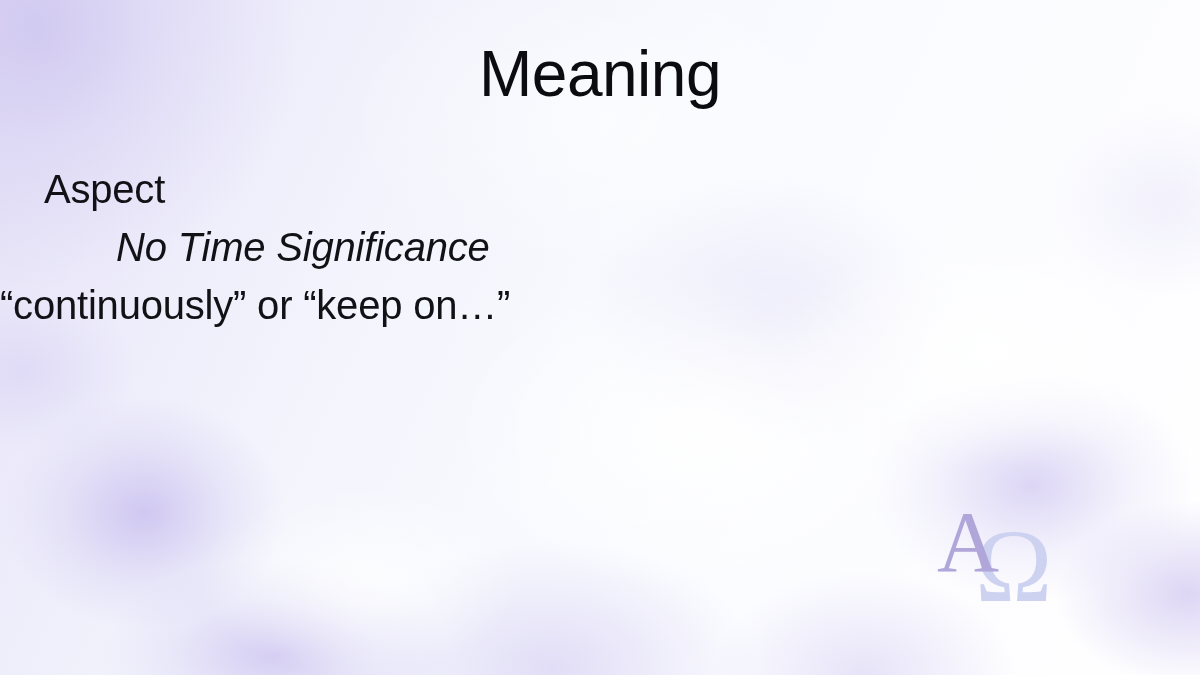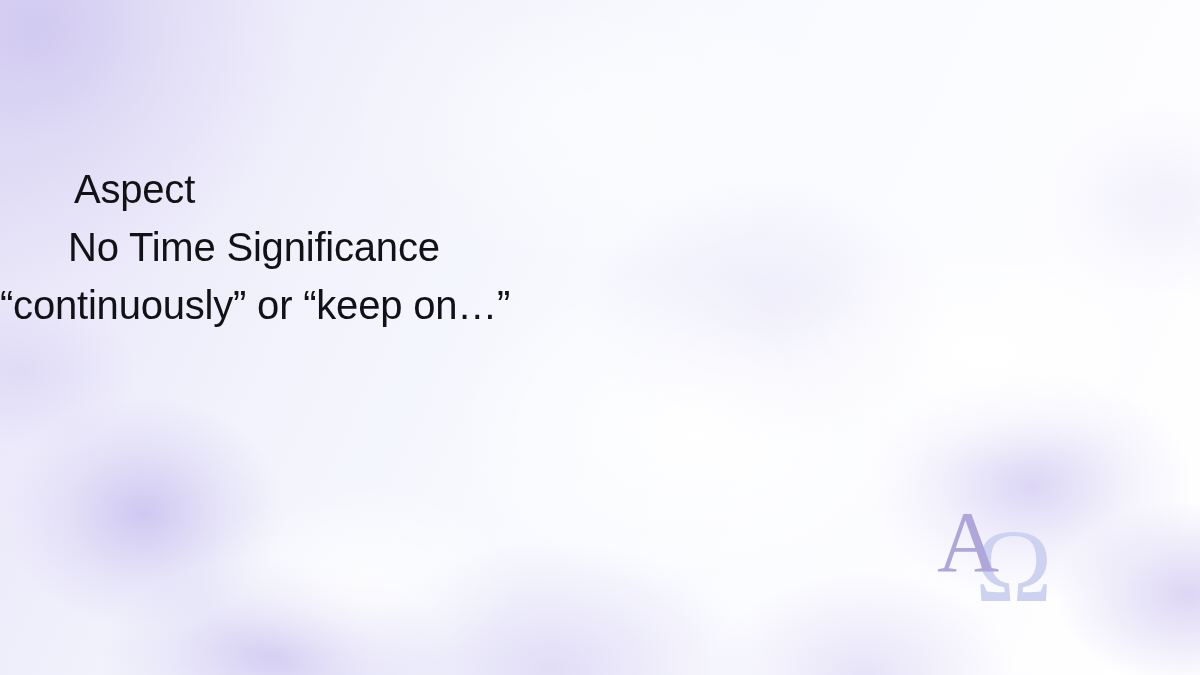--- a/index.html
+++ b/index.html
@@ -87,22 +87,22 @@
 
   .body-line {
     color: #111116;
     font-size: 40px;
     font-weight: normal;
     line-height: 58px;
     white-space: pre;
     letter-spacing: -0.2px;
   }
 
-  .lvl-0 { padding-left: 74px; }
-  .lvl-1 { padding-left: 68px; }
+  .lvl-0 { padding-left: 44px; }
+  .lvl-1 { padding-left: 116px; font-style: italic; }
   .lvl-2 { }
 
   
   .logo {
     position: absolute;
     left: 935px;
     top: 495px;
     width: 130px;
     height: 115px;
   }
@@ -111,20 +111,21 @@
 </head>
 <body>
 
 <div id="slide">
 
   <div class="bg-layer bg-base"></div>
   <div class="bg-layer bg-clouds-a"></div>
   <div class="bg-layer bg-clouds-b"></div>
   <div class="bg-layer bg-clouds-c"></div>
 
+  <div class="slide-title">Meaning</div>
 
   <div class="body-block">
     <div class="body-line lvl-0">Aspect</div>
     <div class="body-line lvl-1">No Time Significance</div>
     <div class="body-line lvl-2">“continuously” or “keep on…”</div>
   </div>
 
   <div class="logo">
     <svg viewBox="0 0 130 115" xmlns="http://www.w3.org/2000/svg">
 

